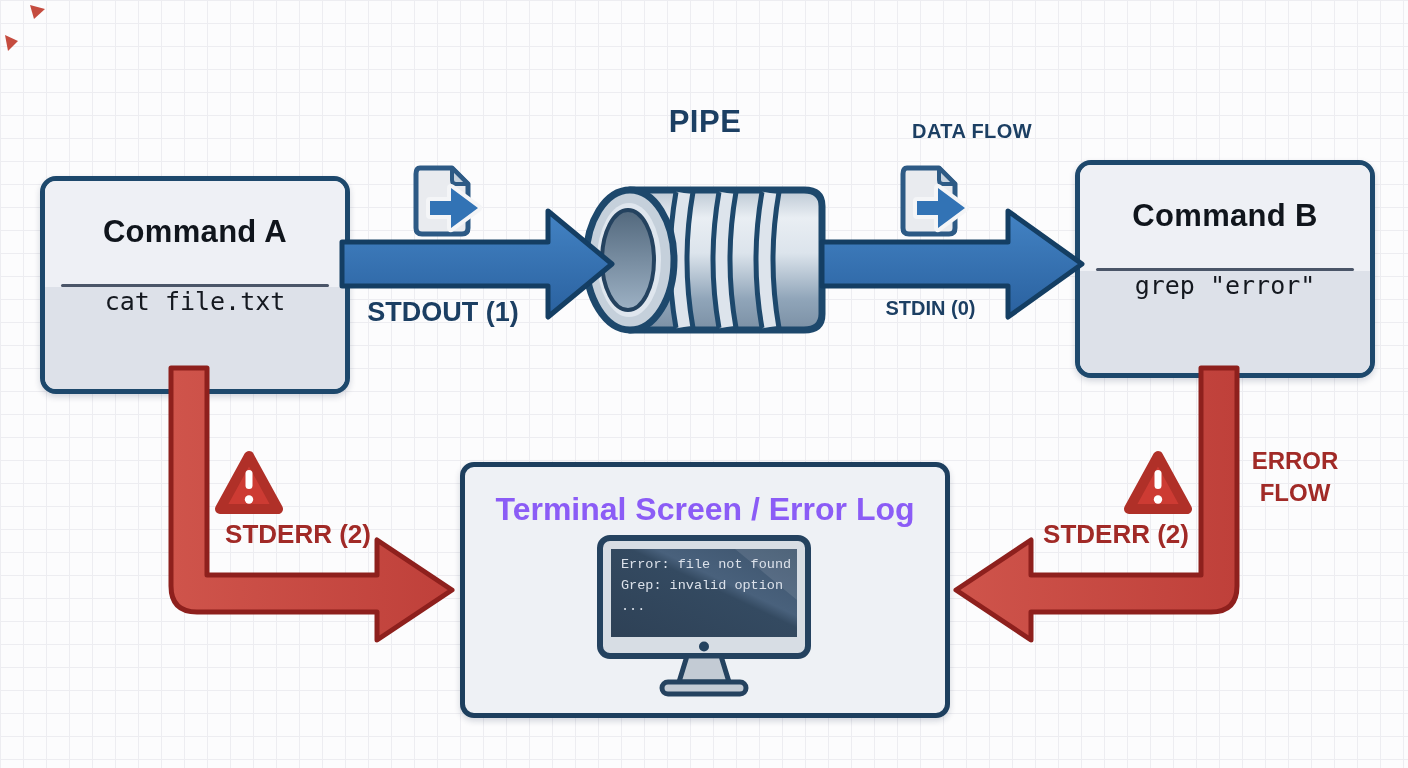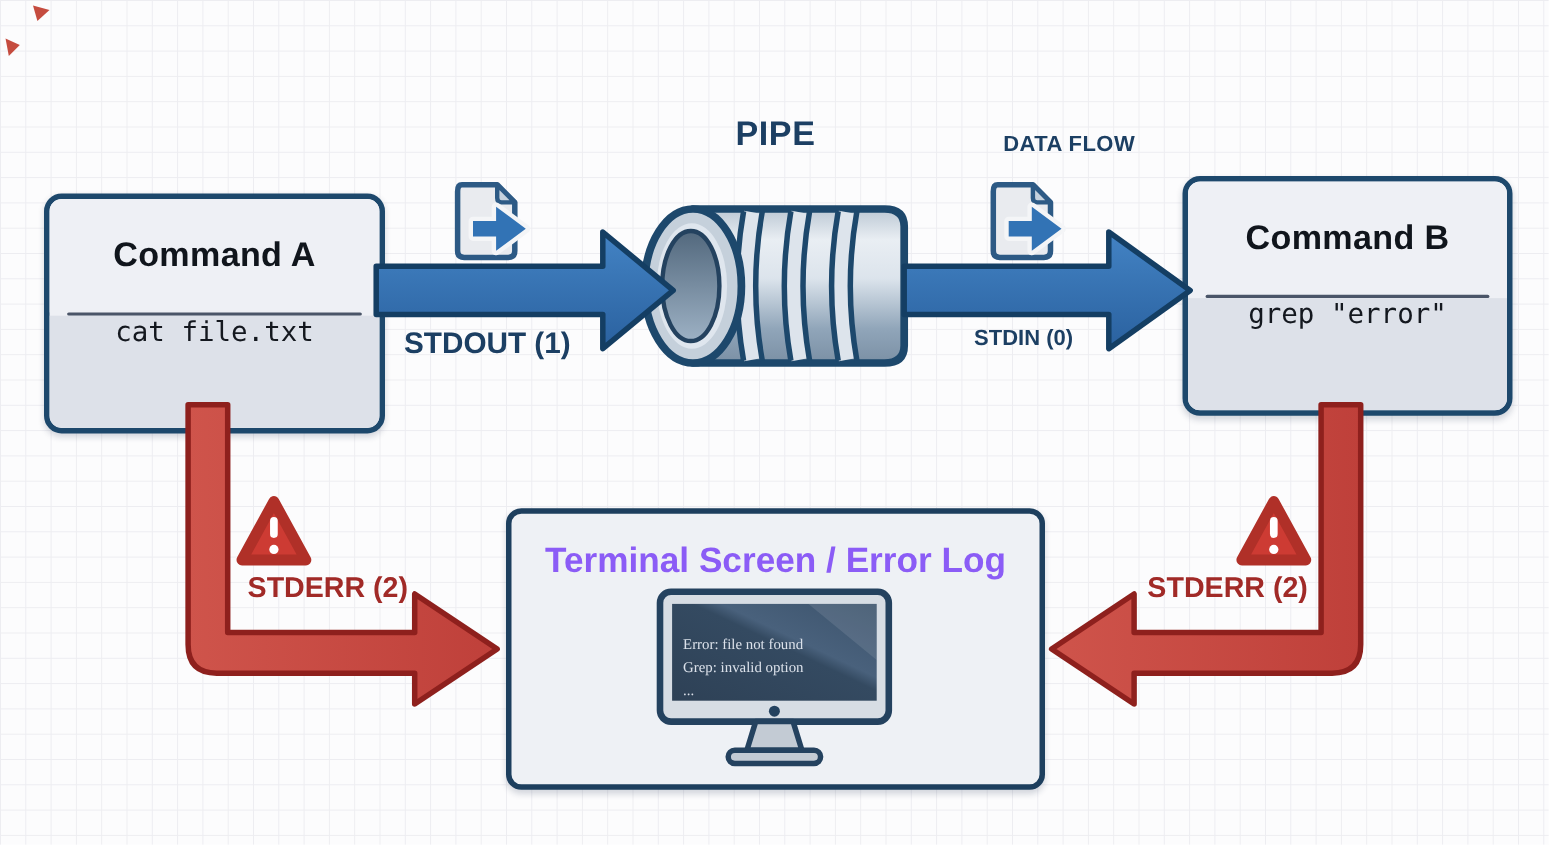--- a/index.html
+++ b/index.html
@@ -36,22 +36,22 @@
     position:absolute;left:460px;top:462px;width:490px;height:256px;
     border:5px solid #1d3f5e;border-radius:14px;
     background:#eef1f5;box-sizing:border-box;
     box-shadow:0 3px 6px rgba(20,40,70,.18);
   }
   .terminal-title{
     position:absolute;left:0;top:24px;width:100%;text-align:center;
     font-size:32px;font-weight:bold;color:#8b5cf6;
   }
   .screen-text{
-    position:absolute;left:621px;top:576px;width:172px;
-    font-family:Liberation Serif, serif;font-size:13.5px;line-height:1.55;
+    position:absolute;left:621px;top:555px;width:172px;
+    font-family:Liberation Mono, monospace;font-size:13.5px;line-height:1.55;
     color:#dbe1ea;white-space:nowrap;
   }
   .screen-text span{display:block;}
 
   
   .lbl{position:absolute;text-align:center;}
   .lbl-navy{color:#1c3f63;}
   .lbl-red{color:#a12a27;}
   .pipe-title{left:605px;top:104px;width:200px;font-size:31px;font-weight:bold;letter-spacing:.5px;}
   .pipe-subtitle{left:585px;top:147px;width:240px;font-size:23px;font-weight:400;color:#17395c;}
@@ -203,14 +203,18 @@
     <span>Grep: invalid option</span>
     <span>...</span>
   </div>
 
   <div class="lbl lbl-navy pipe-title">PIPE</div>
   <div class="lbl lbl-navy data-flow">DATA FLOW</div>
   <div class="lbl lbl-navy stdout">STDOUT (1)</div>
   <div class="lbl lbl-navy stdin">STDIN (0)</div>
   <div class="lbl lbl-red stderr-l">STDERR (2)</div>
   <div class="lbl lbl-red stderr-r">STDERR (2)</div>
+  <div class="lbl lbl-red error-flow">
+    <span>ERROR</span>
+    <span>FLOW</span>
+  </div>
 
 </div>
 
 </body></html>

